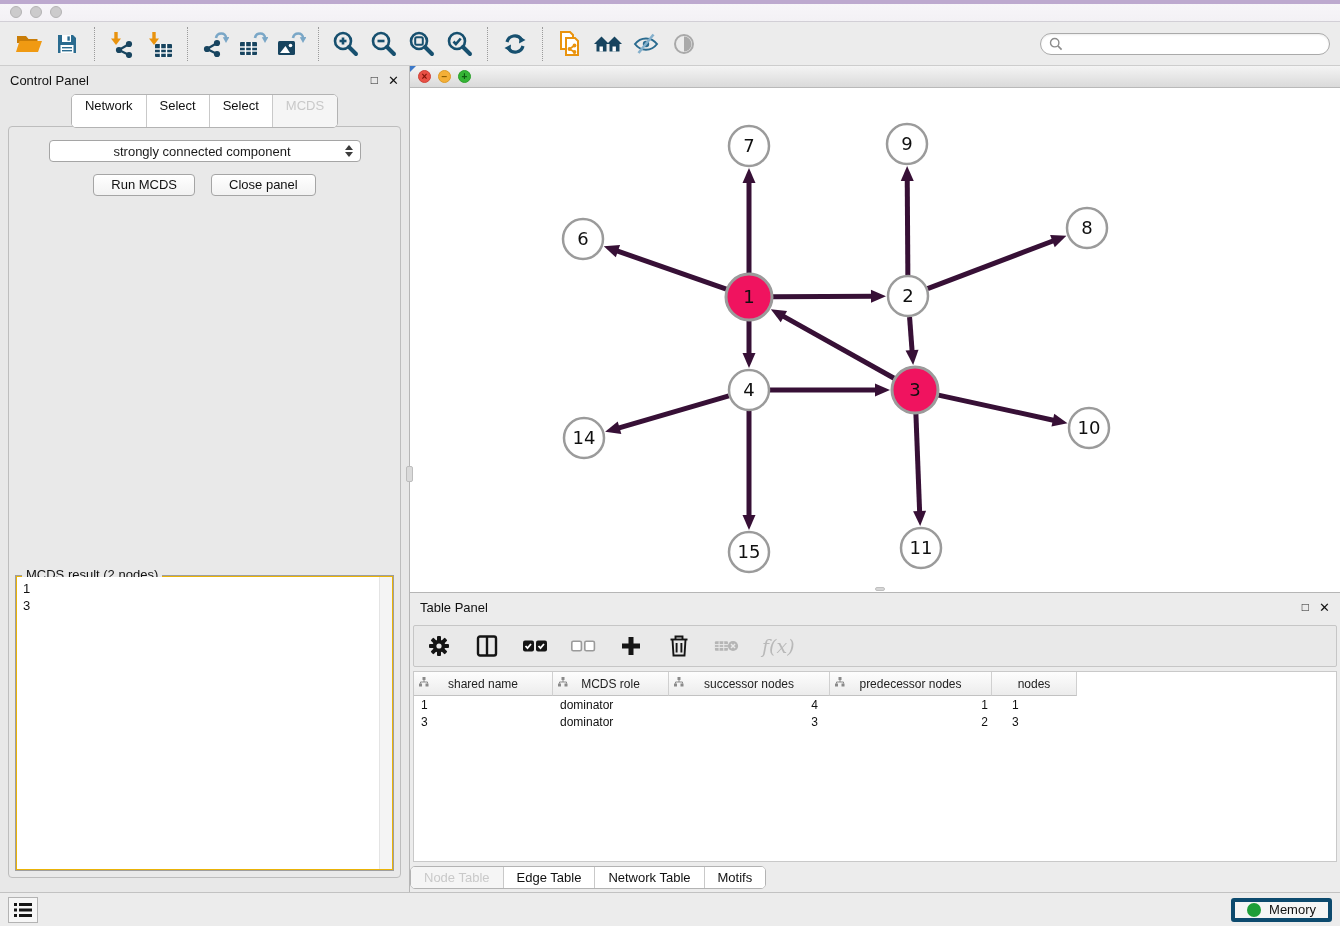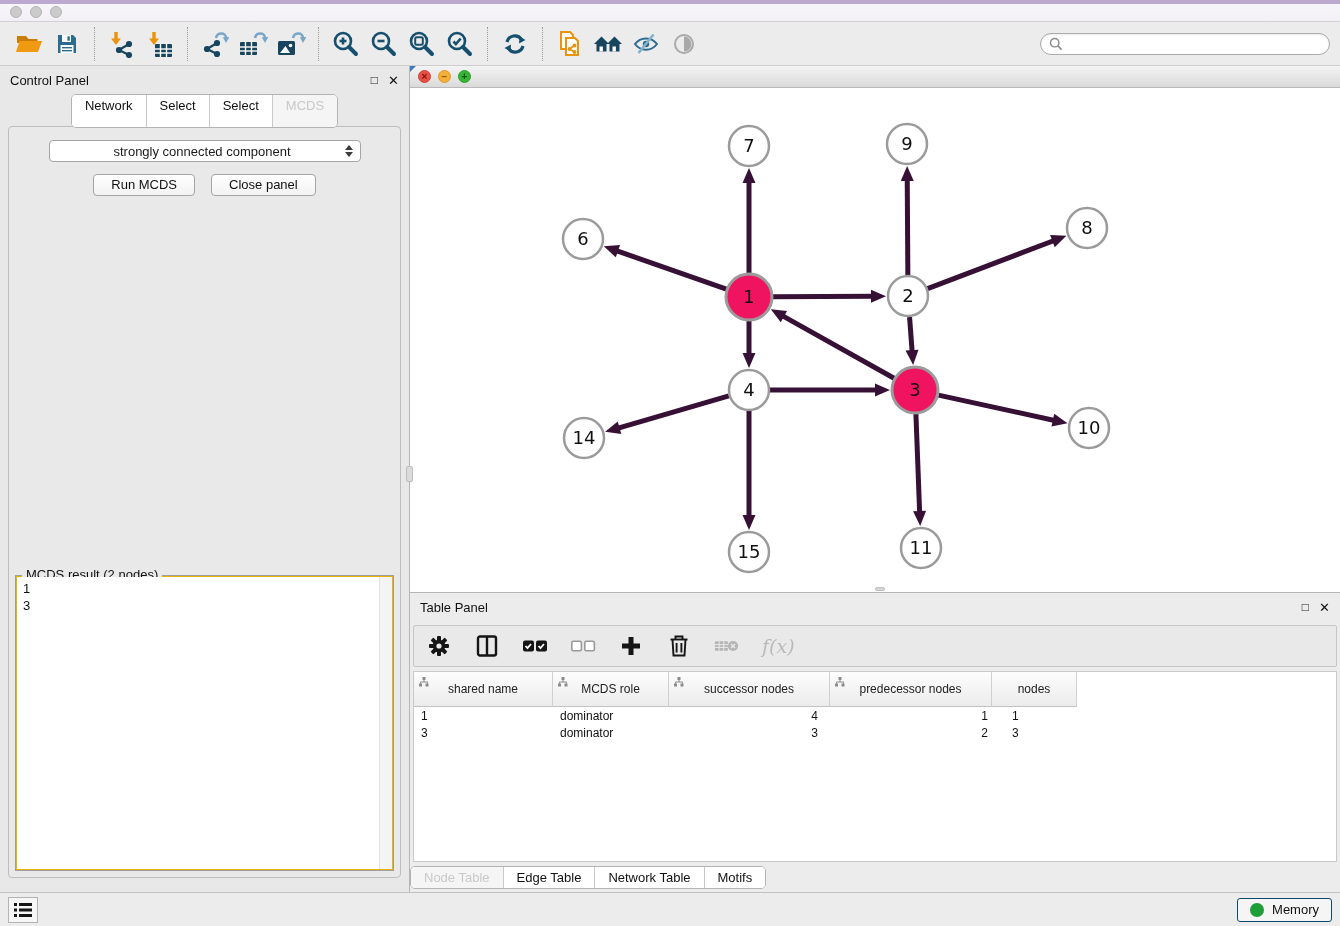--- a/index.html
+++ b/index.html
@@ -72,32 +72,32 @@
   .net-canvas svg { position:absolute; inset:0; }
   .net-handle { position:absolute; bottom:1px; left:50%; width:10px; height:4px; background:#d6d6d6; border:1px solid #c0c0c0; border-radius:2px; }
 
   
   .table-panel { flex:1; background:#ececec; border-top:1px solid #b6b6b6; display:flex; flex-direction:column; min-height:0; }
   .tp-toolbar { height:42px; flex:none; margin:4px 3px 0 3px; background:#e9e9e9; border:1px solid #c6c6c6; border-radius:2px; display:flex; align-items:center; padding:0 12px; gap:22px; }
   .tp-ic { width:26px; height:26px; display:flex; align-items:center; justify-content:center; cursor:default; }
   .fx { font-family:"DejaVu Serif","Liberation Serif",serif; font-style:italic; font-size:19px; color:#b9b9b9; cursor:default; }
 
   .table-wrap { flex:1; margin:4px 3px 0 3px; background:#fff; border:1px solid #c9c9c9; overflow:hidden; min-height:0; }
-  .thead { display:flex; height:35px; }
+  .thead { display:flex; height:24px; }
   .th { position:relative; display:flex; align-items:center; justify-content:center; background:linear-gradient(#fdfdfd,#ececec); border-right:1px solid #d0d0d0; border-bottom:1px solid #c2c2c2; font-size:12px; color:#222; flex:none; }
   .th svg { position:absolute; left:5px; top:5px; }
   .tr { display:flex; height:17px; font-size:12px; color:#111; }
   .td { flex:none; display:flex; align-items:center; overflow:hidden; }
 
   .tp-tabs { flex:none; height:30px; display:flex; justify-content:flex-start; align-items:center; }
 
   
   .statusbar { height:34px; flex:none; background:#ececec; border-top:1px solid #c2c2c2; display:flex; align-items:center; padding:0 8px; }
   .list-btn { width:30px; height:26px; background:#f6f6f6; border:1px solid #b3b3b3; display:flex; align-items:center; justify-content:center; cursor:default; }
-  .memory-btn { margin-left:auto; height:24px; background:#f5f5f5; border:1px solid #0c4a6e; border-radius:3px; display:flex; align-items:center; gap:8px; padding:0 12px; font-size:13px; color:#111; cursor:default; }
+  .memory-btn { margin-left:auto; height:24px; background:#f5f5f5; border:4px solid #0c4a6e; border-radius:3px; display:flex; align-items:center; gap:8px; padding:0 12px; font-size:13px; color:#111; cursor:default; }
   .mem-dot { width:14px; height:14px; border-radius:50%; background:#1d9e38; }
 </style>
 </head>
 <body>
 
 <div class="app">
 
   <div class="titlebar">
     <div class="tl-group">
       <span class="tl"></span>

